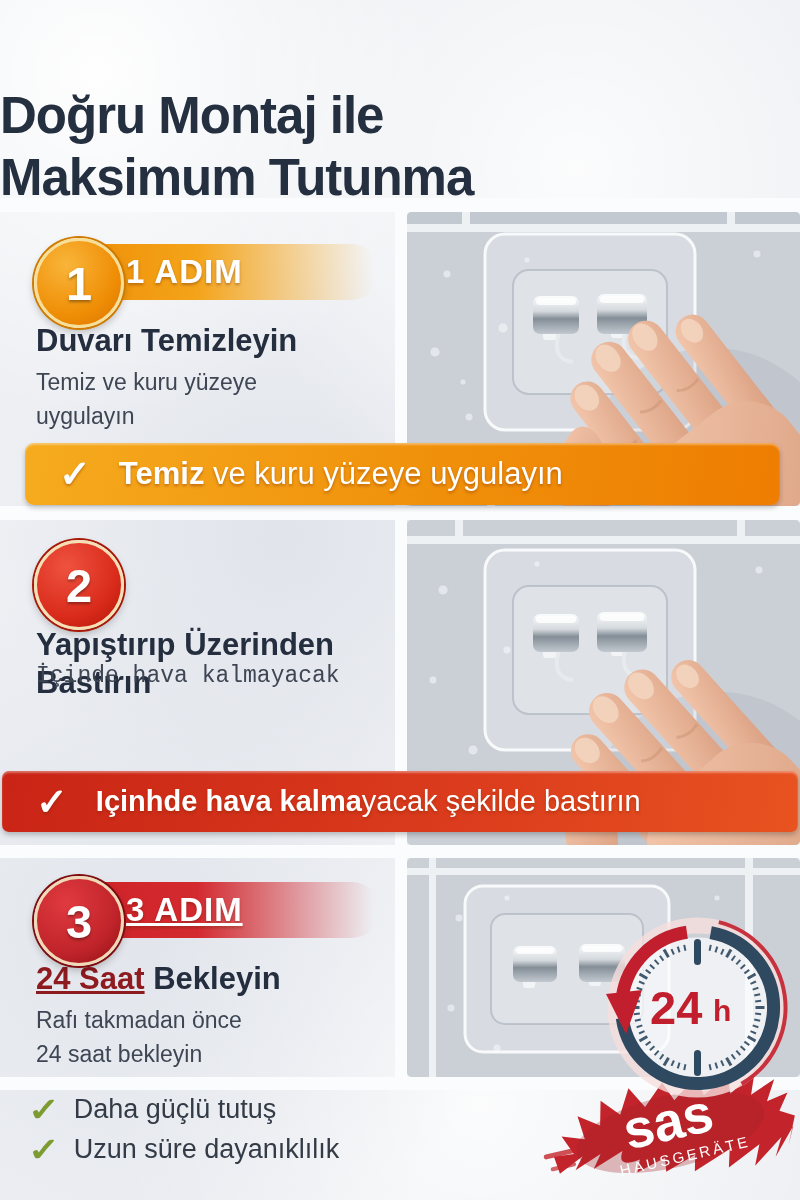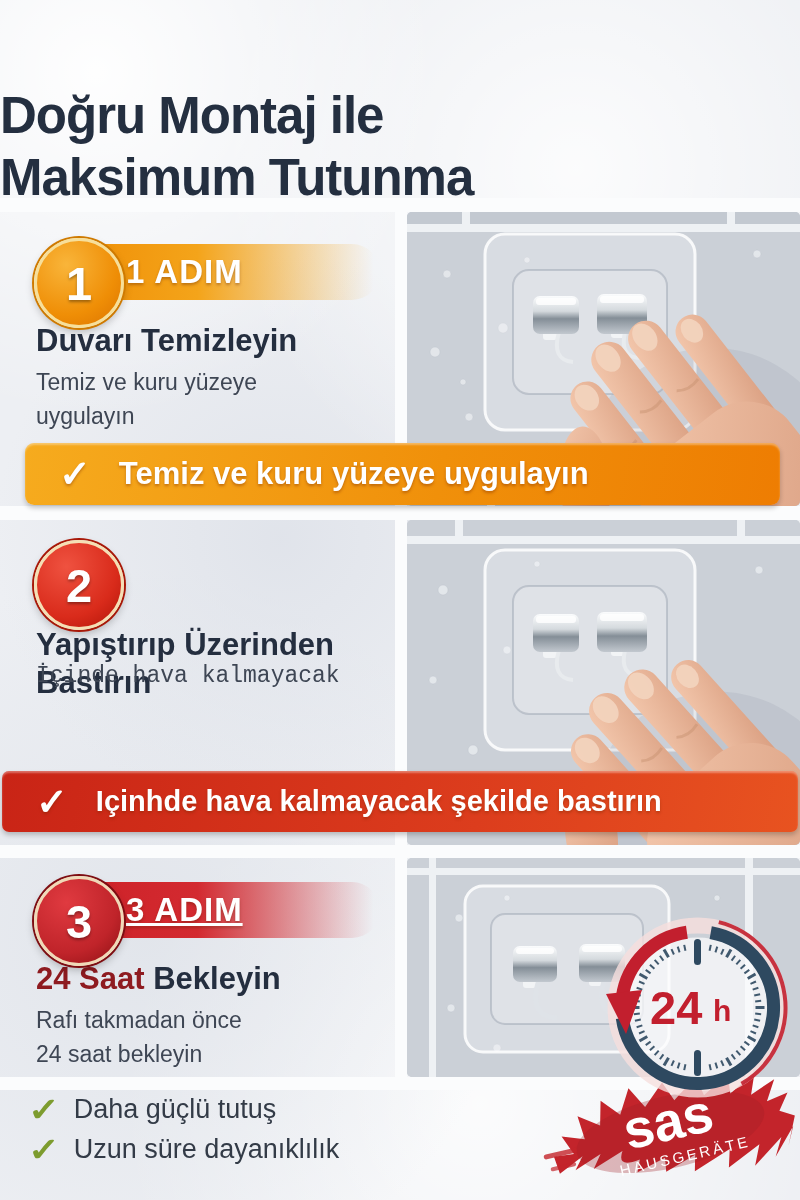--- a/index.html
+++ b/index.html
@@ -38,32 +38,32 @@
     color:#fff;font-size:47px;font-weight:700;text-shadow:0 2px 3px rgba(0,0,0,.35);}
   .circle-1{background:radial-gradient(circle at 35% 28%,#f9b53a,#ef8e06 62%,#db7300);
     border:3px solid #f7df9a;box-shadow:0 0 0 2px #cf7a00,0 4px 8px rgba(0,0,0,.25);}
   .circle-2{background:radial-gradient(circle at 35% 28%,#ef5240,#d92b1b 62%,#b01408);
     border:3px solid #f5dfb5;box-shadow:0 0 0 2px #a81808,0 4px 8px rgba(0,0,0,.25);}
   .circle-3{background:radial-gradient(circle at 35% 28%,#e03a40,#c0242a 62%,#8c1014);
     border:3px solid #f0d9b8;box-shadow:0 0 0 2px #7e0d12,0 4px 8px rgba(0,0,0,.25);}
   
   .step-heading{left:36px;font-size:31px;font-weight:700;color:#242e3f;line-height:38px;z-index:4;}
   .step-desc{left:36px;font-size:23px;color:#3e4654;line-height:34px;z-index:4;}
-  .accent-red{color:#8e1b20;}
+  .accent-red{color:#8e1b20;text-decoration:underline;}
   
   .check-banner{z-index:6;display:flex;align-items:center;box-sizing:border-box;
     color:#fff;border-radius:9px;box-shadow:0 3px 5px rgba(0,0,0,.22),inset 0 2px 2px rgba(255,255,255,.35);
     text-shadow:0 2px 3px rgba(120,40,0,.4);}
   .banner-orange{left:25px;top:443px;width:755px;height:62px;padding-left:34px;
     background:linear-gradient(100deg,#f6ab1e 0%,#f0900a 55%,#ee7d02 100%);font-size:31px;}
   .banner-red{left:2px;top:771px;width:796px;height:61px;padding-left:34px;border-radius:7px;
     background:linear-gradient(100deg,#c92416 0%,#dc3d1d 60%,#e85320 100%);font-size:29px;}
   .check-banner .check{font-size:38px;font-weight:700;margin-right:28px;}
   .check-banner b{font-weight:700;}
-  .check-banner span.rest{font-weight:700;}
+  .check-banner span.rest{font-weight:400;}
   
   .benefit{left:30px;display:flex;align-items:center;z-index:4;}
   .benefit .check{color:#7d9c2f;font-size:33px;font-weight:700;margin-right:16px;
     transform:scaleX(1.15);}
   .benefit .label{font-size:27px;color:#333b47;}
   .logo-box{left:538px;top:1056px;width:262px;height:140px;z-index:6;}
 </style>
 </head>
 <body>
 

